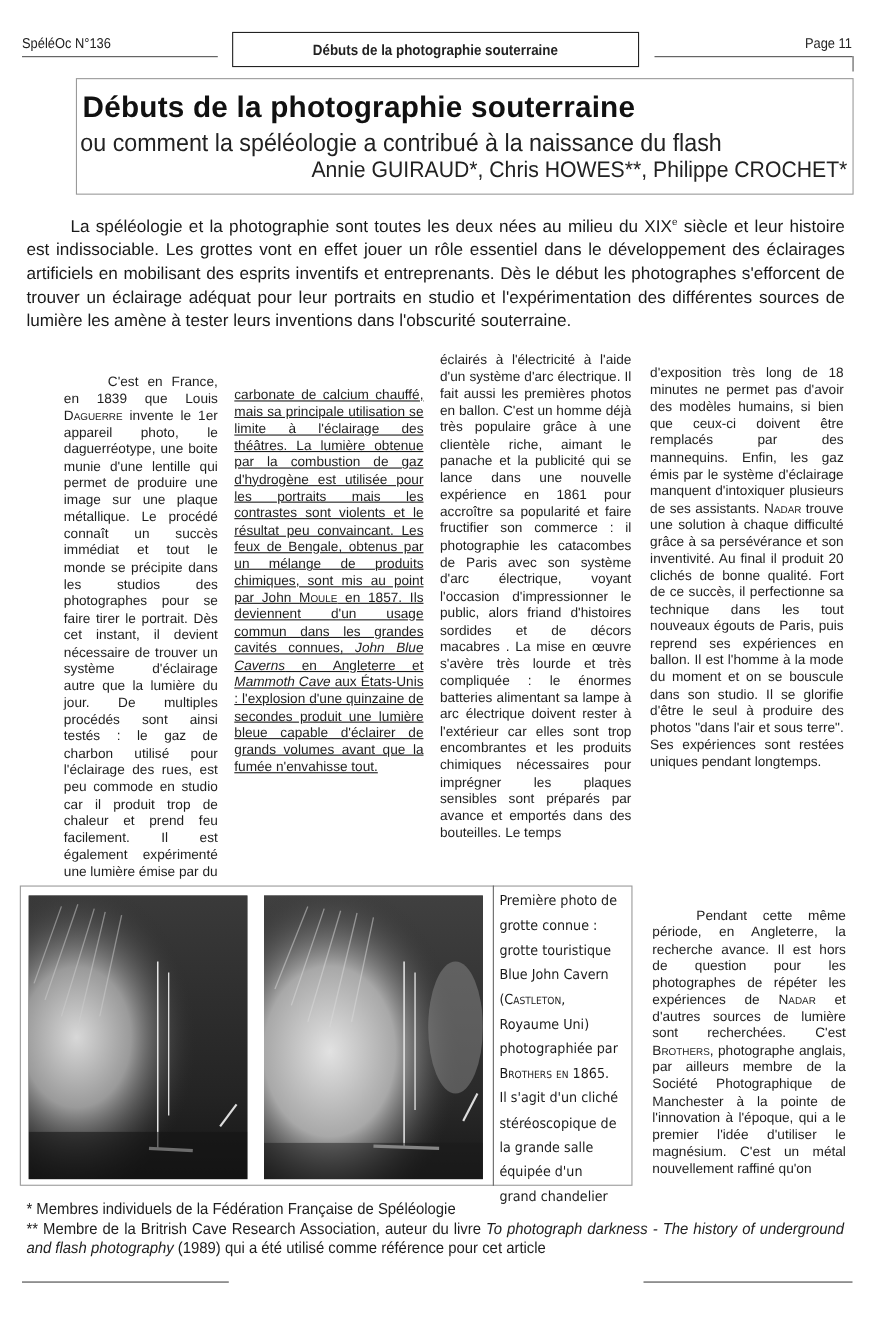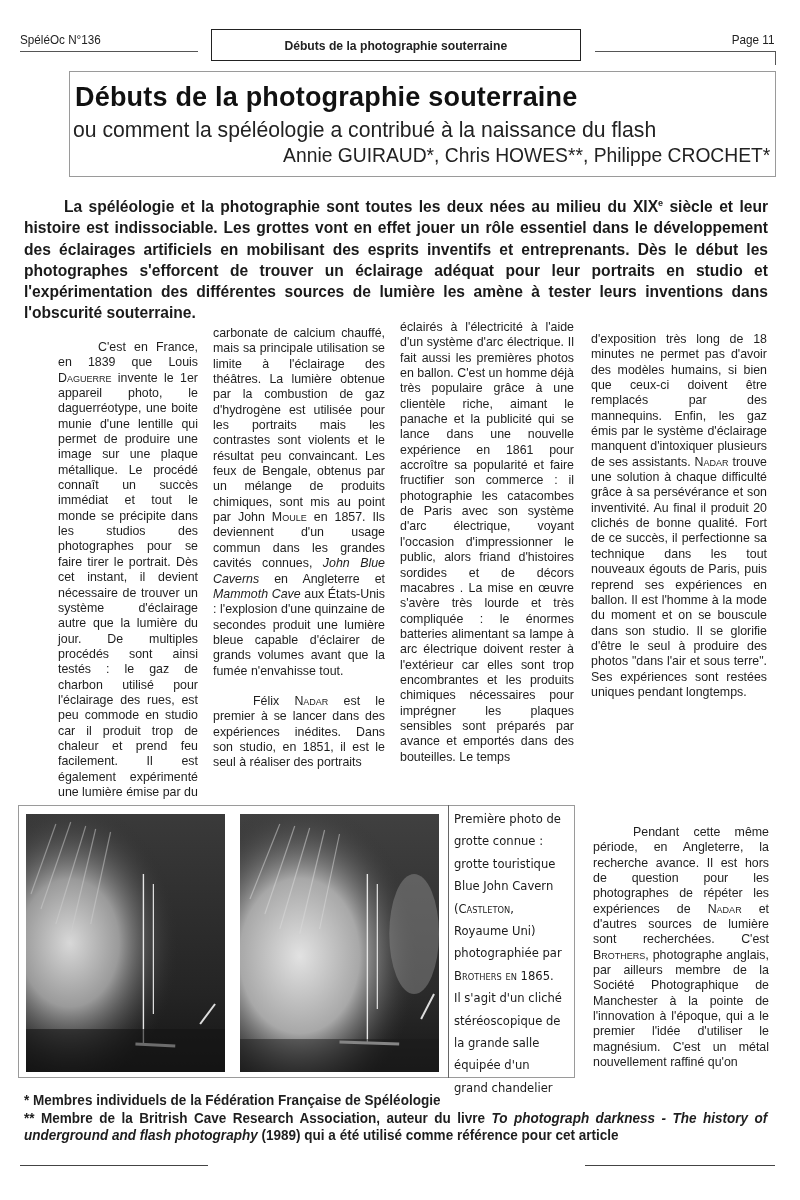--- a/index.html
+++ b/index.html
@@ -15,48 +15,48 @@
   .rh-right-line { position: absolute; left: 595px; top: 51px; width: 180px; height: 1px; background: #555; }
   .rh-right-tick { position: absolute; left: 775px; top: 51px; width: 1px; height: 14px; background: #555; }
 
   
   .title-box { position: absolute; left: 69px; top: 71px; width: 707px; height: 106px; border: 1px solid #9a9a9a; }
   .title-main { position: absolute; left: 75px; top: 82px; font-family: "Liberation Sans", sans-serif; font-weight: bold; font-size: 27px; color: #111; letter-spacing: 0.2px; }
   .title-sub { position: absolute; left: 73px; top: 117px; font-size: 22.5px; color: #222; transform: scaleX(0.94); transform-origin: left; white-space: nowrap; }
   .title-authors { position: absolute; right: 30px; top: 143px; font-size: 20.5px; color: #222; transform: scaleX(0.94); transform-origin: right; white-space: nowrap; }
 
   
-  .lead { position: absolute; left: 24px; top: 196px; width: 744px; font-weight: bold; font-size: 15.6px; line-height: 21.3px; color: #1a1a1a; text-align: justify; text-indent: 40px; }
+  .lead { position: absolute; left: 24px; top: 196px; width: 744px; font-weight: normal; font-size: 15.6px; line-height: 21.3px; color: #1a1a1a; text-align: justify; text-indent: 40px; }
   .lead sup { font-size: 9px; vertical-align: super; line-height: 0; }
 
   
   .col { position: absolute; font-size: 12.4px; line-height: 15.35px; color: #1e1e1e; text-align: justify; hyphens: none; }
   .col p { text-indent: 40px; }
   .col p + p { margin-top: 15px; }
   .sc { font-variant: small-caps; }
   .col1 { left: 26px; top: 340px; width: 172px; }
-  .col2 { left: 213px; top: 326px; width: 172px; }
+  .col2 { left: 213px; top: 352px; width: 172px; text-decoration: underline; }
   .col3 { left: 400px; top: 320px; width: 174px; }
   .col4 { left: 591px; top: 332px; width: 176px; }
   .col4b { left: 593px; top: 825px; width: 176px; }
   .col1 .sec-title { font-weight: bold; font-size: 20.5px; line-height: 24.5px; color: #1a1a1a; text-indent: 0; text-align: left; margin-bottom: 16px; }
   .col1 .body { text-indent: 40px; margin-left: 32px; }
 
   
   .figure { position: absolute; left: 18px; top: 805px; width: 557px; height: 273px; border: 1px solid #9a9a9a; background: #fff; }
   .figure-divider { position: absolute; left: 448px; top: 805px; width: 1px; height: 273px; background: #666; }
   .photo { position: absolute; top: 814px; height: 258px; overflow: hidden; background: #2a2a2a; }
   .photo-left { left: 26px; width: 199px; }
   .photo-right { left: 240px; width: 199px; }
   .photo svg { width: 100%; height: 100%; display: block; }
   .caption { position: absolute; left: 454px; top: 808px; width: 120px; font-family: "DejaVu Sans", sans-serif; font-size: 12.6px; line-height: 22.4px; color: #1a1a1a; transform: scaleX(0.92); transform-origin: left; white-space: nowrap; }
   .caption .line { display: block; }
 
   
-  .footnotes { position: absolute; left: 24px; top: 1092px; width: 746px; font-size: 14.4px; line-height: 17.5px; color: #1e1e1e; font-weight: bold; }
+  .footnotes { position: absolute; left: 24px; top: 1092px; width: 746px; font-size: 14.4px; line-height: 17.5px; color: #1e1e1e; }
   .footnotes p { text-align: justify; transform: scaleX(0.94); transform-origin: left; width: 106%; }
   .fn2 { text-align: justify; }
 
   
   .rf-line-left { position: absolute; left: 20px; top: 1165px; width: 188px; height: 1px; background: #444; }
   .rf-line-right { position: absolute; left: 585px; top: 1165px; width: 190px; height: 1px; background: #444; }
   .rf-text { position: absolute; left: 210px; top: 1200px; width: 375px; text-align: right; font-size: 7.4px; color: #444; }
 </style>
 </head>
 <body>
@@ -76,21 +76,20 @@
 <div class="title-authors">Annie GUIRAUD*, Chris HOWES**, Philippe CROCHET*</div>
 
 <p class="lead"><span>La spéléologie et la photographie sont toutes les deux nées au milieu du XIX</span><sup>e</sup><span> siècle et leur histoire est indissociable. Les grottes vont en effet jouer un rôle essentiel dans le développement des éclairages artificiels en mobilisant des esprits inventifs et entreprenants. Dès le début les photographes s'efforcent de trouver un éclairage adéquat pour leur portraits en studio et l'expérimentation des différentes sources de lumière les amène à tester leurs inventions dans l'obscurité souterraine.</span></p>
 
 <div class="col col1">
   <p class="body"><span>C'est en France, en 1839 que Louis </span><span class="sc">Daguerre</span><span> invente le 1er appareil photo, le daguerréotype, une boite munie d'une lentille qui permet de produire une image sur une plaque métallique. Le procédé connaît un succès immédiat et tout le monde se précipite dans les studios des photographes pour se faire tirer le portrait. Dès cet instant, il devient nécessaire de trouver un système d'éclairage autre que la lumière du jour. De multiples procédés sont ainsi testés : le gaz de charbon utilisé pour l'éclairage des rues, est peu commode en studio car il produit trop de chaleur et prend feu facilement. Il est également expérimenté une lumière émise par du</span></p>
 </div>
 
 <div class="col col2">
   <p style="text-indent:0"><span>carbonate de calcium chauffé, mais sa principale utilisation se limite à l'éclairage des théâtres. La lumière obtenue par la combustion de gaz d'hydrogène est utilisée pour les portraits mais les contrastes sont violents et le résultat peu convaincant. Les feux de Bengale, obtenus par un mélange de produits chimiques, sont mis au point par John </span><span class="sc">Moule</span><span> en 1857. Ils deviennent d'un usage commun dans les grandes cavités connues, </span><i>John Blue Caverns</i><span> en Angleterre et </span><i>Mammoth Cave</i><span> aux États-Unis : l'explosion d'une quinzaine de secondes produit une lumière bleue capable d'éclairer de grands volumes avant que la fumée n'envahisse tout.</span></p>
-  <p><span>Félix </span><span class="sc">Nadar</span><span> est le premier à se lancer dans des expériences inédites. Dans son studio, en 1851, il est le seul à réaliser des portraits</span></p>
 </div>
 
 <div class="col col3">
   <p style="text-indent:0">éclairés à l'électricité à l'aide d'un système d'arc électrique. Il fait aussi les premières photos en ballon. C'est un homme déjà très populaire grâce à une clientèle riche, aimant le panache et la publicité qui se lance dans une nouvelle expérience en 1861 pour accroître sa popularité et faire fructifier son commerce : il photographie les catacombes de Paris avec son système d'arc électrique, voyant l'occasion d'impressionner le public, alors friand d'histoires sordides et de décors macabres . La mise en œuvre s'avère très lourde et très compliquée : le énormes batteries alimentant sa lampe à arc électrique doivent rester à l'extérieur car elles sont trop encombrantes et les produits chimiques nécessaires pour imprégner les plaques sensibles sont préparés par avance et emportés dans des bouteilles. Le temps</p>
 </div>
 
 <div class="col col4">
   <p style="text-indent:0"><span>d'exposition très long de 18 minutes ne permet pas d'avoir des modèles humains, si bien que ceux-ci doivent être remplacés par des mannequins. Enfin, les gaz émis par le système d'éclairage manquent d'intoxiquer plusieurs de ses assistants. </span><span class="sc">Nadar</span><span> trouve une solution à chaque difficulté grâce à sa persévérance et son inventivité. Au final il produit 20 clichés de bonne qualité. Fort de ce succès, il perfectionne sa technique dans les tout nouveaux égouts de Paris, puis reprend ses expériences en ballon. Il est l'homme à la mode du moment et on se bouscule dans son studio. Il se glorifie d'être le seul à produire des photos "dans l'air et sous terre". Ses expériences sont restées uniques pendant longtemps.</span></p>
 </div>
 <div class="col col4b">

